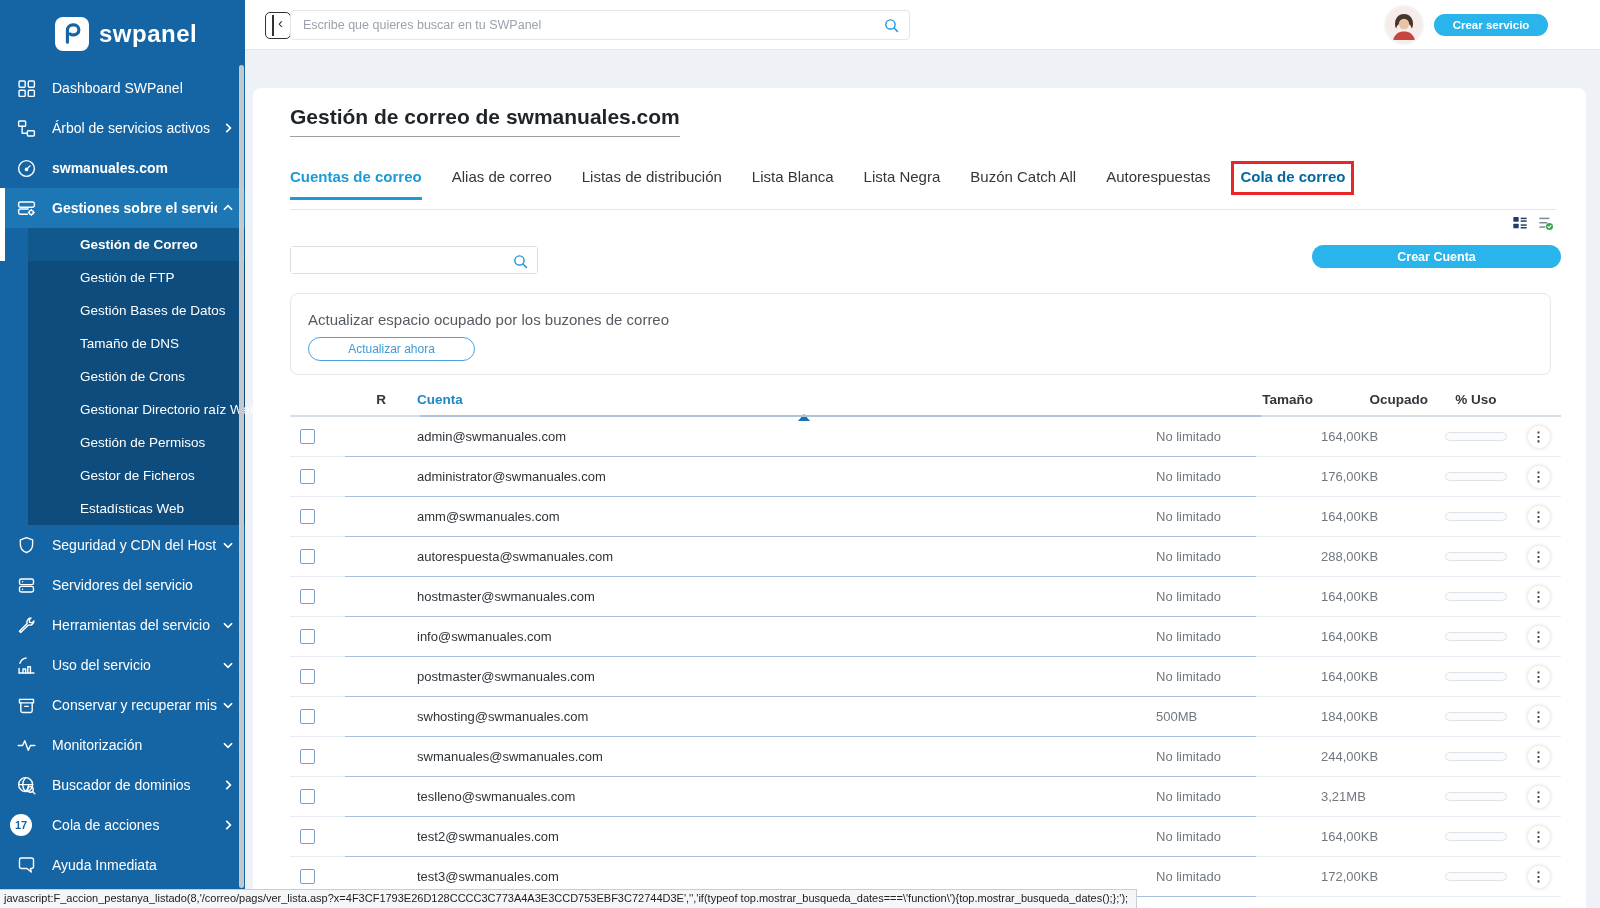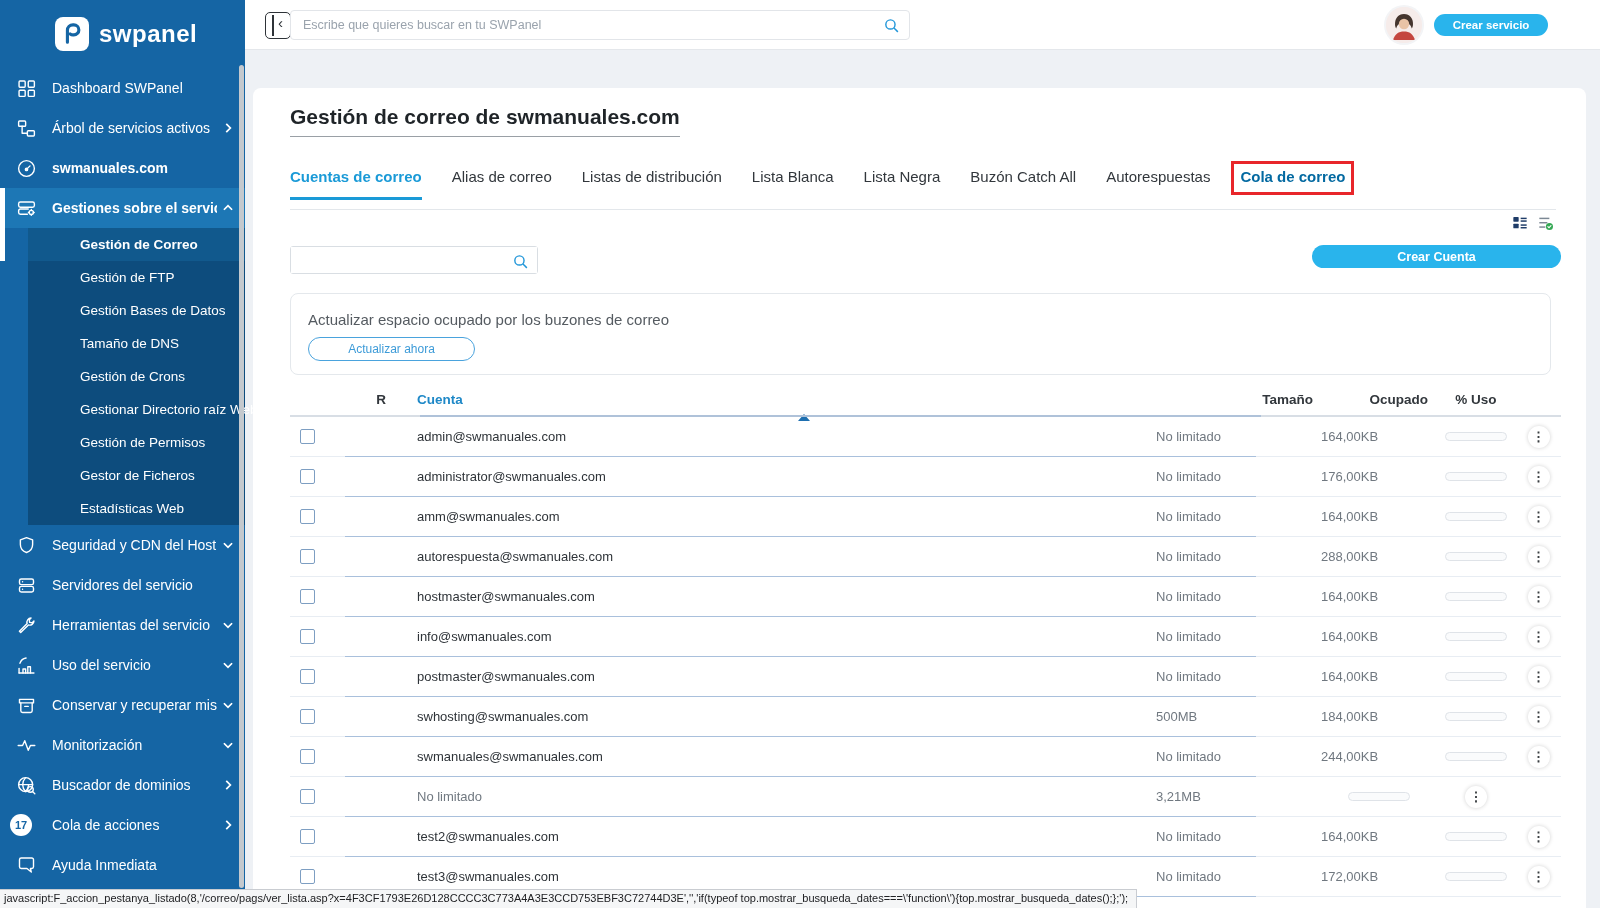--- a/index.html
+++ b/index.html
@@ -512,20 +512,21 @@
             <div class="cell-menu">
               <span class="dots">⋮</span>
             </div>
           </div>
 
           <div class="trow">
             <div>
               <span class="checkbox"></span>
             </div>
             <div></div>
+            <div class="cell-account">teslleno@swmanuales.com</div>
             <div class="cell-size">No limitado</div>
             <div class="cell-used">3,21MB</div>
             <div class="cell-usage">
               <span class="progress"></span>
             </div>
             <div class="cell-menu">
               <span class="dots">⋮</span>
             </div>
           </div>
 

